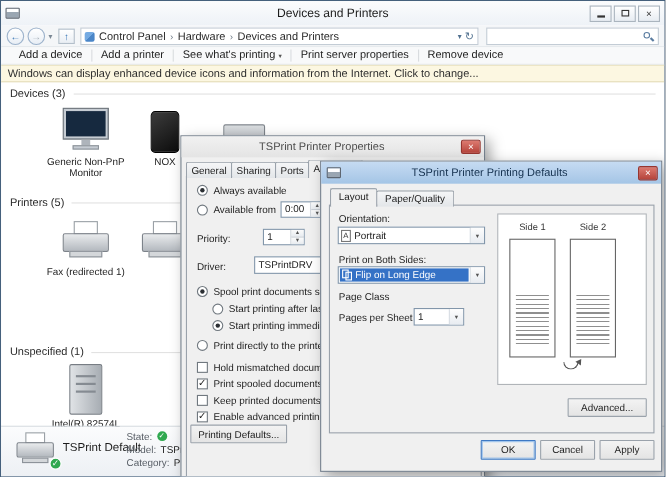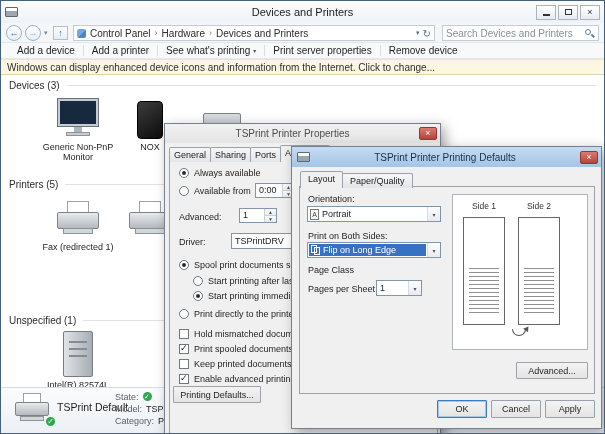--- a/index.html
+++ b/index.html
@@ -183,21 +183,20 @@
       <span class="crumb-sep">›</span>
       <span class="crumb">Hardware</span>
       <span class="crumb-sep">›</span>
       <span class="crumb">Devices and Printers</span>
       <span class="addr-tools">
         <span class="addr-dd">▾</span>
         <span class="refresh">↻</span>
       </span>
     </div>
     <div class="searchbox">
-      <span class="search-ph">Search Devices and Printers</span>
       <span class="mag">
           <i></i>
         </span>
     </div>
   </div>
 
   <div class="toolbar">
     <span class="tbtn">Add a device</span>
     <span class="tsep"></span>
     <span class="tbtn">Add a printer</span>
@@ -334,21 +333,21 @@
       <span>Available from</span>
     </div>
     <div class="spin" style="left:90px;top:59px;width:40px">
       <span class="spin-val">0:00</span>
       <span class="spin-btns">
           <span class="sb">▲</span>
           <span class="sb">▼</span>
         </span>
     </div>
 
-    <div class="lbl" style="left:14px;top:88px">Advanced:</div>
+    <div class="lbl" style="left:14px;top:88px">Priority:</div>
     <div class="spin" style="left:74px;top:84px;width:38px">
       <span class="spin-val">1</span>
       <span class="spin-btns">
           <span class="sb">▲</span>
           <span class="sb">▼</span>
         </span>
     </div>
 
     <div class="lbl" style="left:14px;top:113px">Driver:</div>
     <div class="combo" style="left:66px;top:109px;width:150px">

